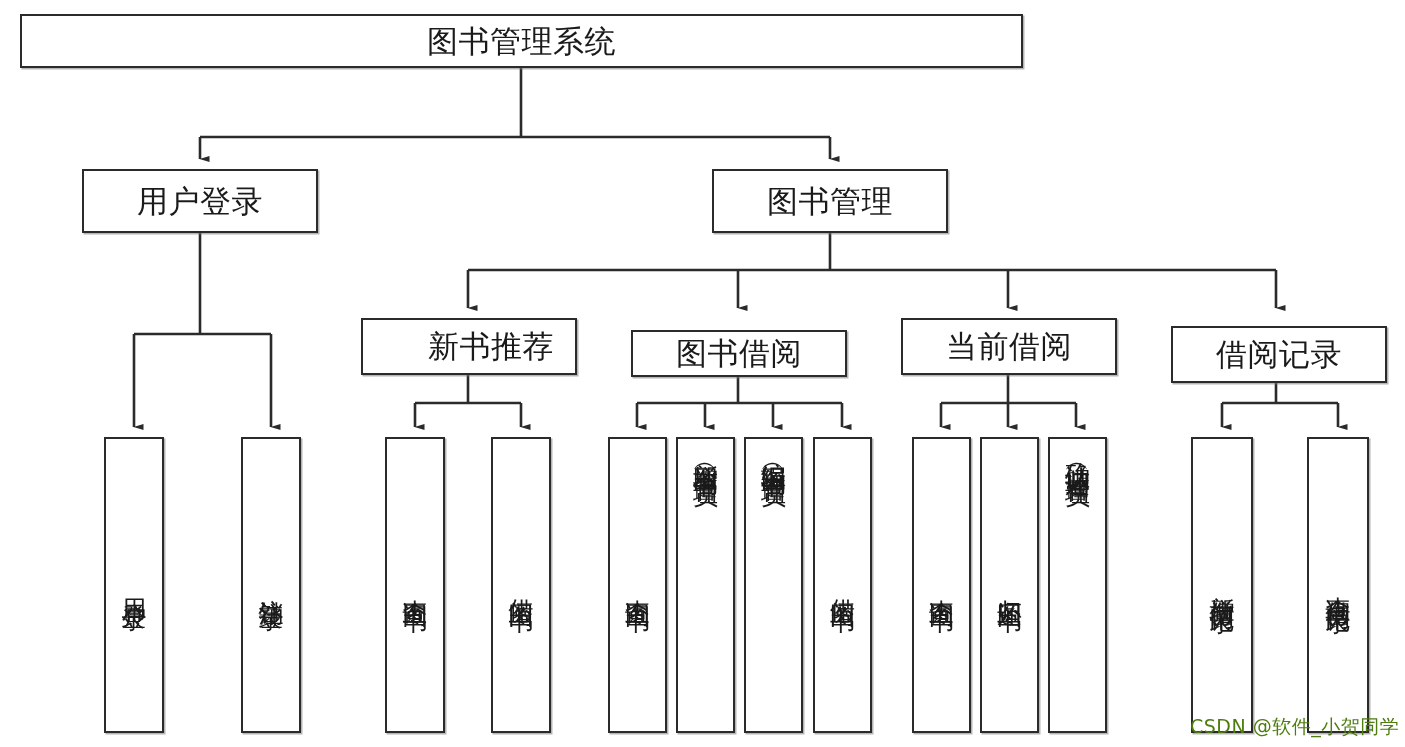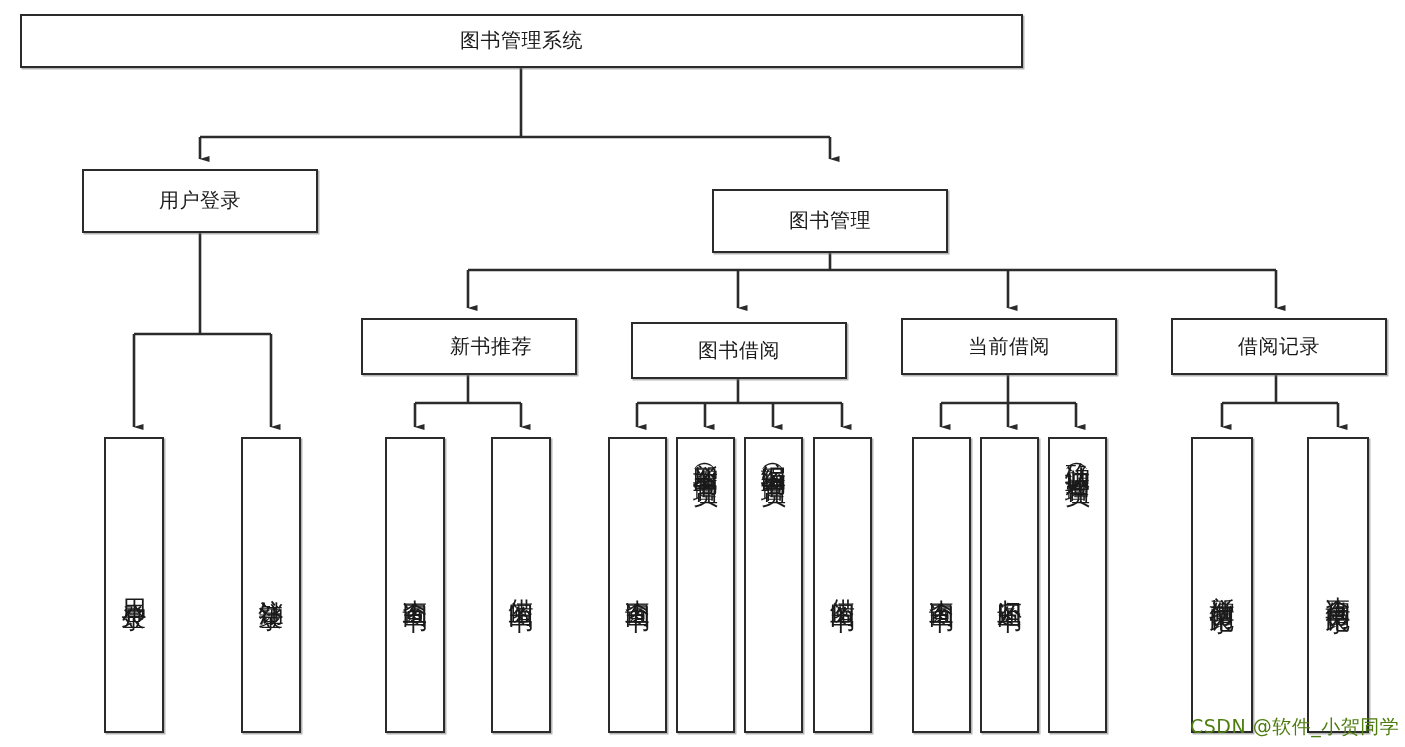--- a/index.html
+++ b/index.html
@@ -36,21 +36,21 @@
     justify-content: center;
     color: #1a1a1a;
   }
   .node-label {
     display: block;
     text-align: center;
     line-height: 1.18;
     letter-spacing: 0.5px;
   }
   .node.horiz .node-label {
-    font-size: 20px;
+    font-size: 31px;
     white-space: nowrap;
   }
   .node.vert {
     align-items: flex-start;
     padding-top: 0;
   }
   .node.vert .node-label {
     writing-mode: vertical-rl;
     text-orientation: upright;
     font-size: 25px;
@@ -129,34 +129,34 @@
     </g>
   </svg>
 
   <div class="node horiz" style="left:20px; top:14px; width:1003px; height:54px;">
     <span class="node-label">图书管理系统</span>
   </div>
 
   <div class="node horiz" style="left:82px; top:169px; width:236px; height:64px;">
     <span class="node-label">用户登录</span>
   </div>
-  <div class="node horiz" style="left:712px; top:169px; width:236px; height:64px;margin-top:20px;">
+  <div class="node horiz" style="left:712px; top:169px; width:236px; height:64px;">
     <span class="node-label">图书管理</span>
   </div>
 
   <div class="node horiz" style="left:361px; top:318px; width:216px; height:57px;padding-left:44px;">
     <span class="node-label">新书推荐</span>
   </div>
-  <div class="node horiz" style="left:631px; top:322px; width:216px; height:57px;">
+  <div class="node horiz" style="left:631px; top:330px; width:216px; height:47px;">
     <span class="node-label">图书借阅</span>
   </div>
   <div class="node horiz" style="left:901px; top:318px; width:216px; height:57px;">
     <span class="node-label">当前借阅</span>
   </div>
-  <div class="node horiz" style="left:1171px; top:318px; width:216px; height:57px;">
+  <div class="node horiz" style="left:1171px; top:326px; width:216px; height:57px;">
     <span class="node-label">借阅记录</span>
   </div>
 
   <div class="node vert mid" style="left:104px; top:437px; width:60px; height:296px;">
     <span class="node-label">用户登录</span>
   </div>
   <div class="node vert mid" style="left:241px; top:437px; width:60px; height:296px;">
     <span class="node-label">注销登录</span>
   </div>
 

